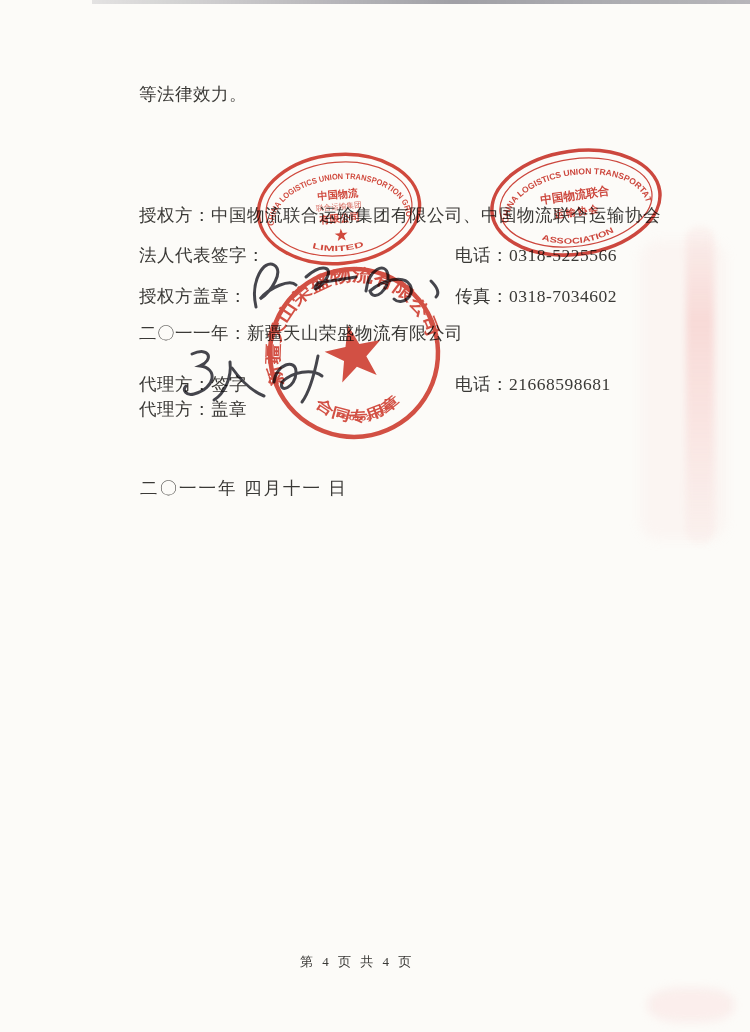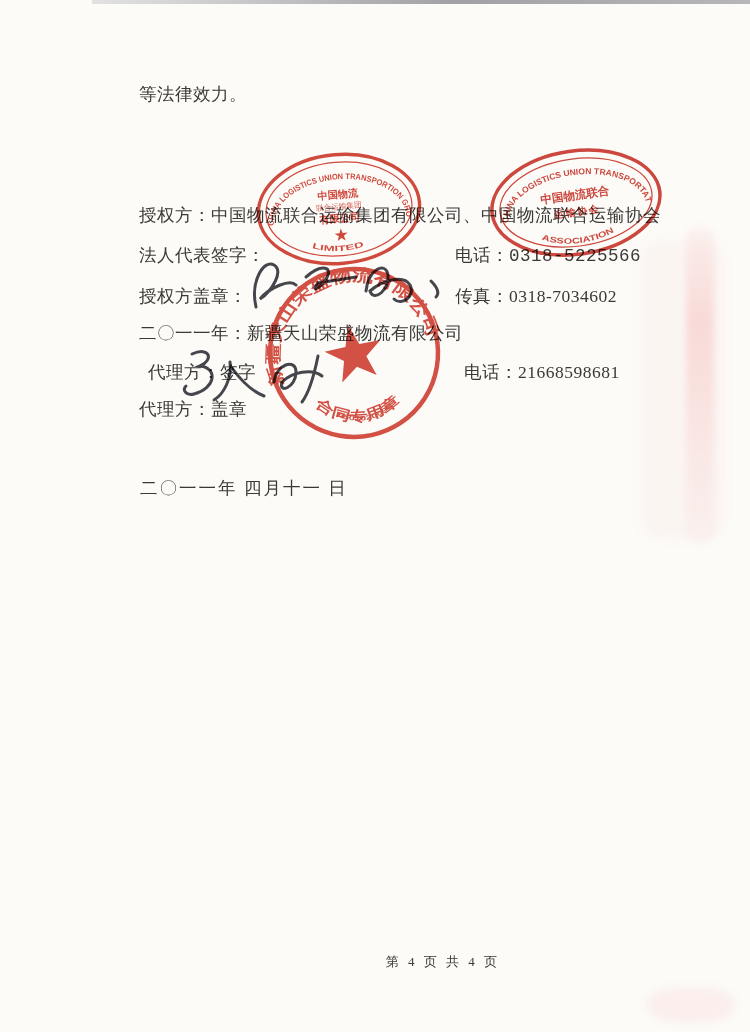--- a/index.html
+++ b/index.html
@@ -8,23 +8,23 @@
     background:#fcfbf8;
     font-family:"Liberation Serif","DejaVu Serif",serif;
     color:#3a3936;
   }
   .page{position:absolute;inset:0;}
   .txt{position:absolute;font-size:17.5px;letter-spacing:.5px;white-space:nowrap;z-index:2;}
   .closing{left:139px;top:82px;}
   .authorizer{left:139px;top:203px;}
   .row-label{left:139px;}
   .row-right{left:455px;}
-  .r0{top:243px;font-family:Liberation Mono, monospace;} .r1{top:284px;} .r2{top:321px;} .r3{top:360px;margin-left:9px;} .r4{top:397px;}
+  .r0{top:243px;} .r1{top:284px;} .r2{top:321px;} .r3{top:372px;} .r4{top:397px;}
   .date-line{left:140px;top:476px;width:500px;text-align:left;letter-spacing:2px;}
-  .page-footer{left:300px;top:953px;width:200px;text-align:right;font-size:13px;letter-spacing:3px;}
+  .page-footer{left:300px;top:953px;width:200px;text-align:left;font-size:13px;letter-spacing:3px;}
   
   .stamp{position:absolute;z-index:3;mix-blend-mode:multiply;opacity:.92;}
   .stamp svg{display:block;width:100%;height:100%;}
   .stamp-group{left:254px;top:149px;width:170px;height:120px;transform:rotate(-5deg);}
   .stamp-assoc{left:487px;top:147px;width:178px;height:112px;transform:rotate(-8deg);}
   .stamp-round{left:264px;top:263px;width:180px;height:180px;transform:rotate(-12deg);opacity:.88;}
   .seal-en{font-family:"Liberation Sans","DejaVu Sans",sans-serif;font-weight:bold;}
   
   .signature{position:absolute;z-index:4;mix-blend-mode:multiply;}
   .sig-legal{left:238px;top:245px;width:215px;height:80px;}

